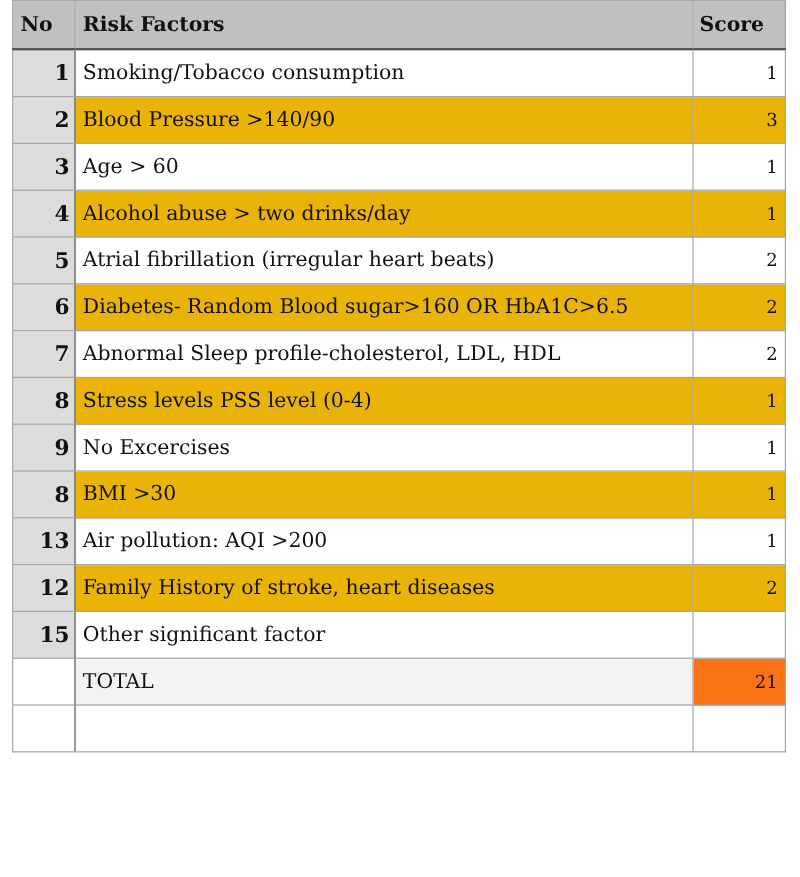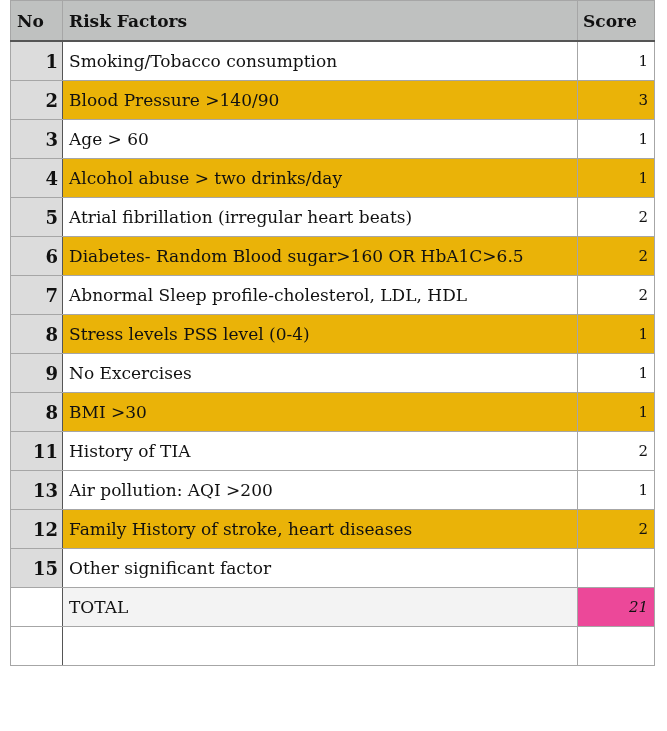--- a/index.html
+++ b/index.html
@@ -17,21 +17,21 @@
     background: #bfc1c0; font-weight: bold; text-align: left; height: 39px;
     border-bottom: 2px solid #555;
   }
   thead th.score { text-align: left; padding-left: 5px; margin-left: 43px; }
   td.no { background: #dcdcdc; text-align: right; font-weight: bold; font-size: 18px; padding-right: 4px; border-right: 1px solid #555; }
   td.factor { text-align: left; margin-left: 39px; }
   td.score { text-align: right; font-size: 15px; }
   tr.alt td.factor, tr.alt td.score { background: #eab308; }
   tr.total td.no, tr.blank td.no { background: #ffffff; border-right: 1px solid #555; }
   tr.total td.factor { background: #f3f3f3; }
-  tr.total td.score { background: #ec4899; font-style: italic; }
+  tr.total td.score { background: #f97316; }
   tr.total td.no { font-weight: normal; }
 </style>
 </head>
 <body>
 
 <table class="risk">
   <colgroup>
       <col class="c-no">
       <col class="c-factor">
       <col class="c-score">
@@ -88,25 +88,20 @@
         <td class="no">9</td>
         <td class="factor">No Excercises</td>
         <td class="score">1</td>
       </tr>
     <tr class="alt">
         <td class="no">8</td>
         <td class="factor">BMI &gt;30</td>
         <td class="score">1</td>
       </tr>
     <tr>
-        <td class="no">11</td>
-        <td class="factor">History of TIA</td>
-        <td class="score">2</td>
-      </tr>
-    <tr>
         <td class="no">13</td>
         <td class="factor">Air pollution: AQI &gt;200</td>
         <td class="score">1</td>
       </tr>
     <tr class="alt">
         <td class="no">12</td>
         <td class="factor">Family History of stroke, heart diseases</td>
         <td class="score">2</td>
       </tr>
     <tr>

